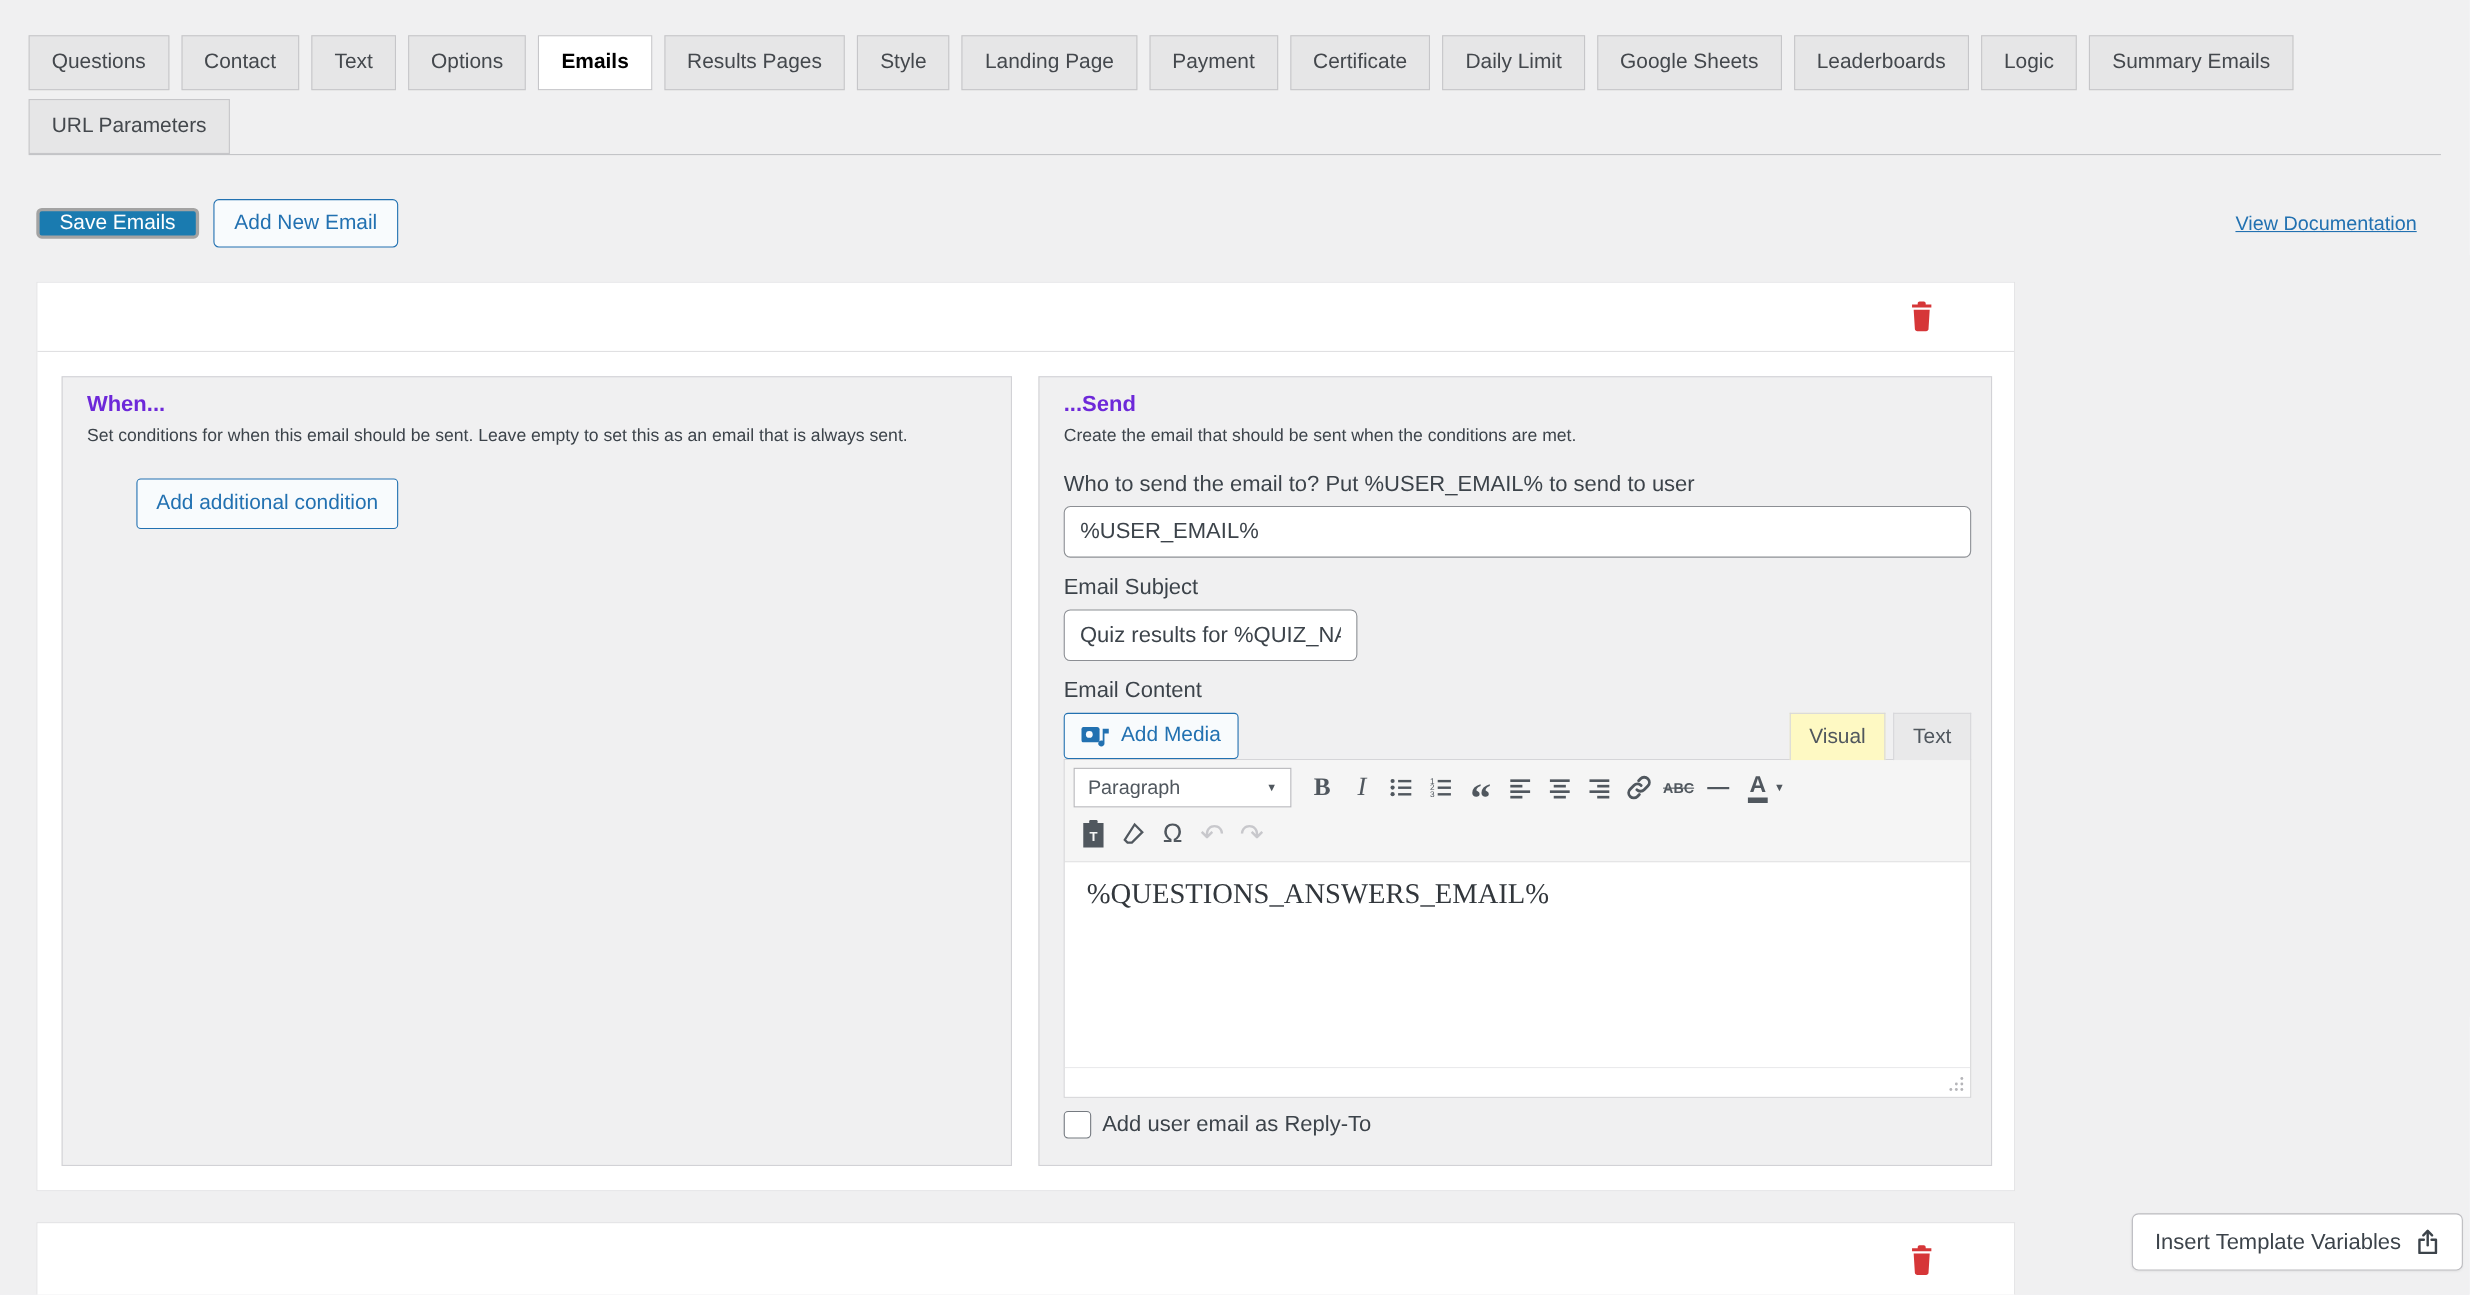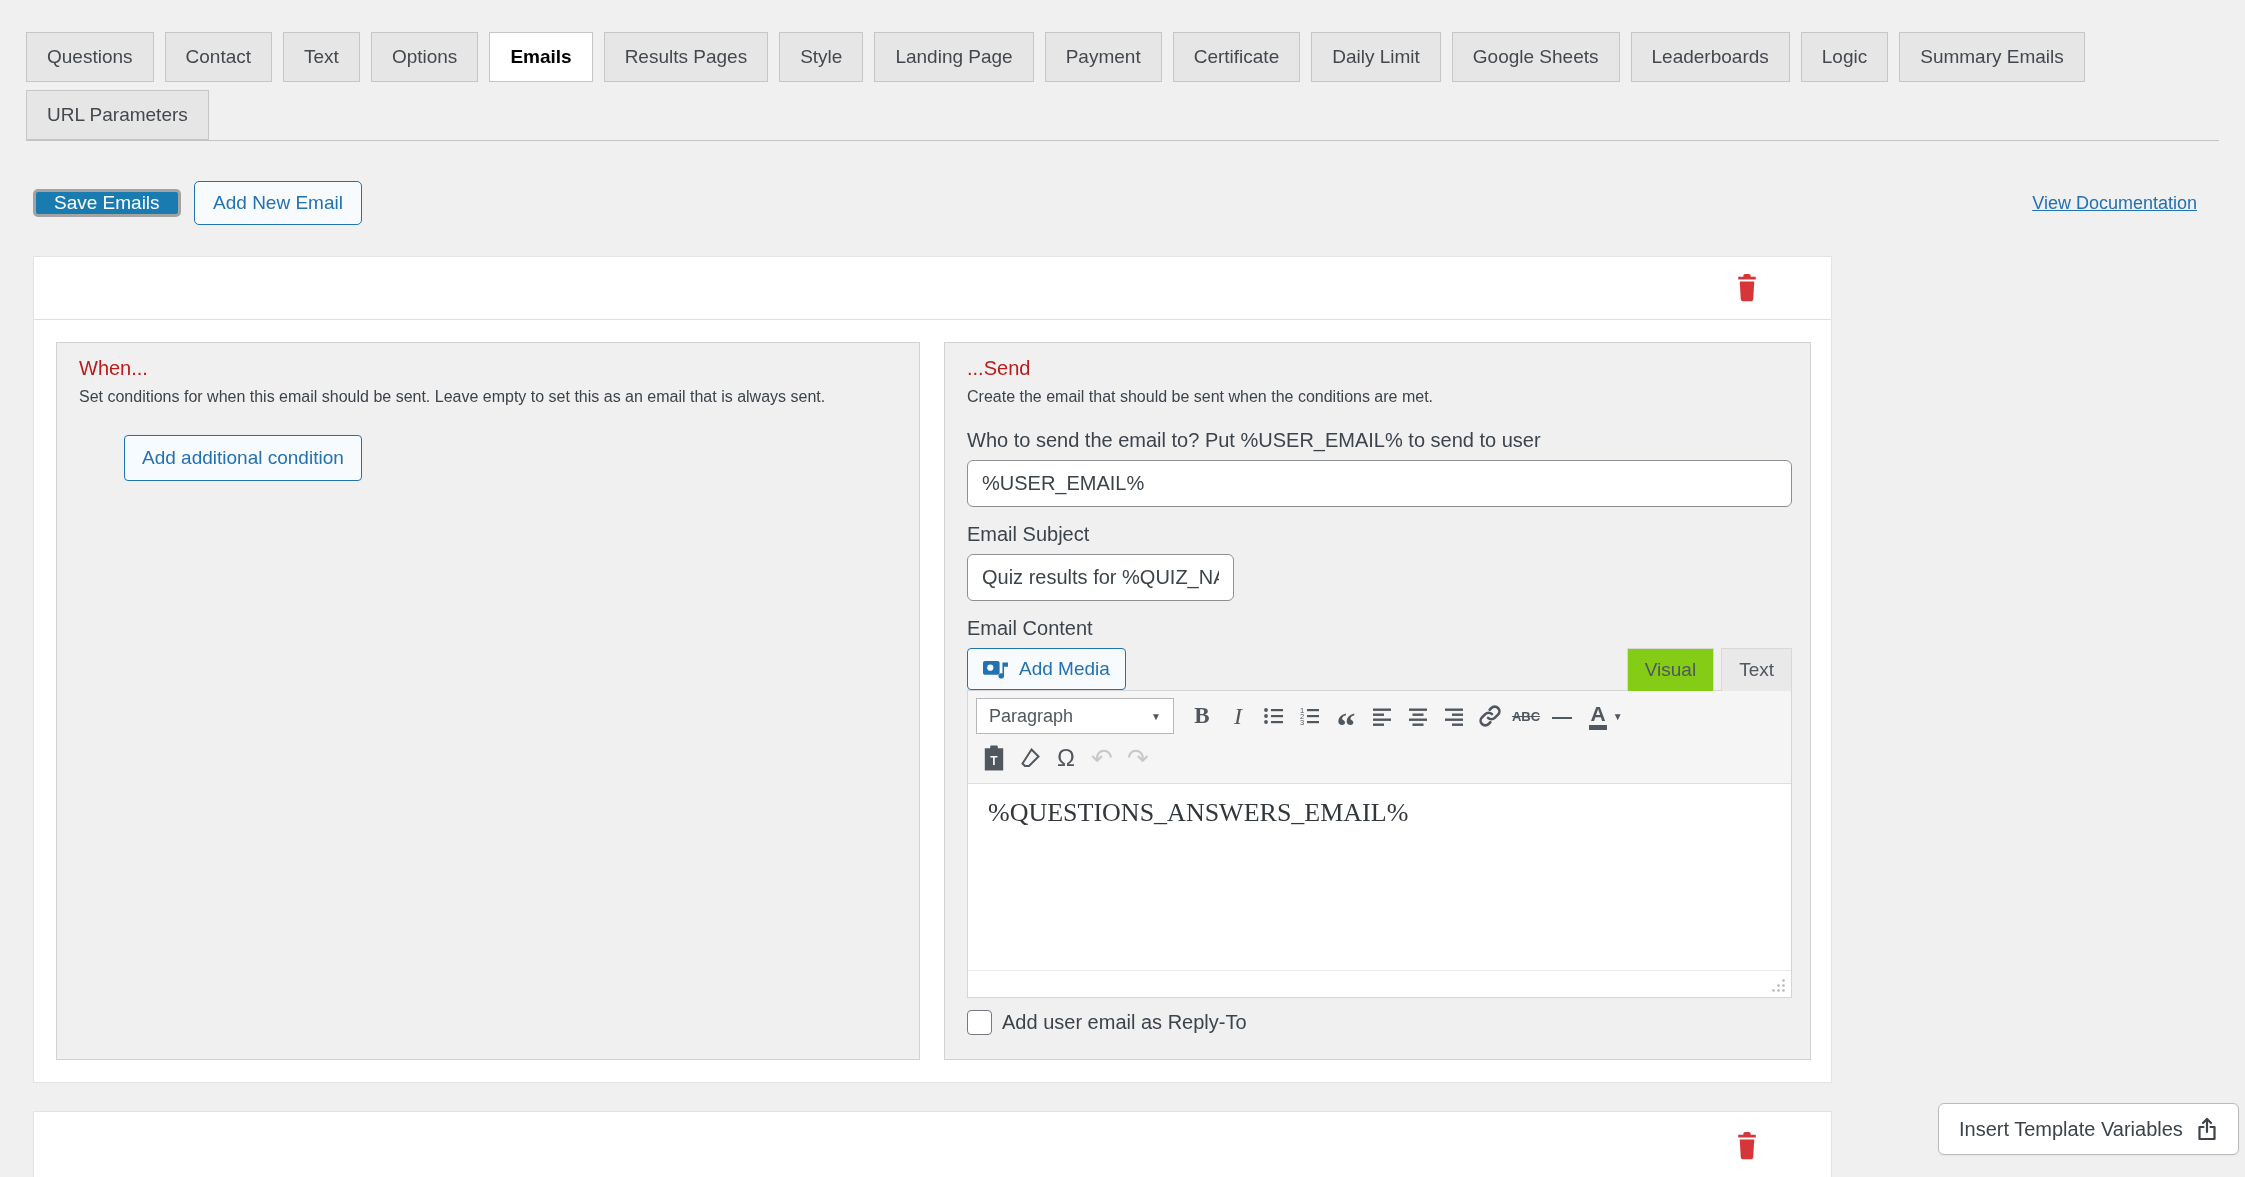--- a/index.html
+++ b/index.html
@@ -26,39 +26,39 @@
   .panel-2{margin-top:28px;height:200px;}
   .panel-head{position:relative;height:62px;border-bottom:1px solid #e0e0e2;}
   .panel-2 .panel-head{height:66px;}
   .trash-btn{position:absolute;right:67px;top:14px;width:34px;height:34px;border:none;background:transparent;
              cursor:pointer;padding:0;display:flex;align-items:center;justify-content:center;}
   .panel-body{display:flex;gap:24px;padding:22px 20px 22px 22px;align-items:stretch;}
 
   .cond-box{box-sizing:border-box;border:1px solid #d2d2d6;background:#f0f0f1;padding:14px 22px 24px;}
   .when-box{width:864px;flex:none;}
   .send-box{flex:1;padding-right:18px;}
-  .box-title{font-size:20px;font-weight:400;color:#b91c1c;margin:0 0 5px;}
+  .box-title{font-size:20px;font-weight:700;color:#6d28d9;margin:0 0 5px;}
   .box-desc{font-size:16px;color:#3c434a;margin:0;line-height:1.5;}
   .add-cond-btn{margin-top:26px;background:#f8fbfd;color:#2271b1;border:1px solid #2271b1;border-radius:4px;
                 font-size:19px;padding:11px 17px;cursor:pointer;font-family:inherit;margin-left:45px;}
 
   .field-label{display:block;font-size:20px;color:#3c434a;margin:16px 0 8px;}
   .wp-input{height:47px;border:1px solid #8c8f94;border-radius:6px;background:#fff;color:#3c434a;
             font-size:20px;padding:0 14px;box-sizing:border-box;font-family:inherit;}
   .to-input{width:100%;}
   .subject-input{width:267px;}
 
   
   .media-row{display:flex;justify-content:space-between;align-items:flex-end;margin-top:2px;}
   .add-media-btn{display:inline-flex;align-items:center;gap:9px;padding:9px 15px;background:#f8fbfd;
                  border:1px solid #2271b1;border-radius:4px;color:#2271b1;font-size:19px;cursor:pointer;font-family:inherit;}
   .editor-tabs{display:flex;}
   .editor-tab{padding:10px 17px;font-size:19px;color:#50575e;background:#e9e9ea;border:1px solid #d8d8db;
               border-bottom:none;margin-left:7px;margin-bottom:-1px;cursor:pointer;position:relative;z-index:2;font-family:inherit;}
-  .editor-tab.active{background:#84cc16;}
+  .editor-tab.active{background:#fef9c3;}
 
   
   .editor-wrap{border:1px solid #d5d5d8;margin-top:0;}
   .mce-toolbar{background:#f5f5f5;border-bottom:1px solid #dedee0;padding:7px 8px;}
   .tb-row{display:flex;align-items:center;gap:0;height:36px;}
   .tb-row + .tb-row{margin-top:6px;}
   .para-select{width:172px;height:34px;background:#fff;border:1px solid #b7b7bb;display:flex;align-items:center;
                justify-content:space-between;padding:0 12px;font-size:18px;color:#50575e;cursor:pointer;margin-right:10px;}
   .tb-btn{width:36px;height:34px;border:none;background:transparent;display:flex;align-items:center;
           justify-content:center;color:#50575e;cursor:pointer;padding:0;}

